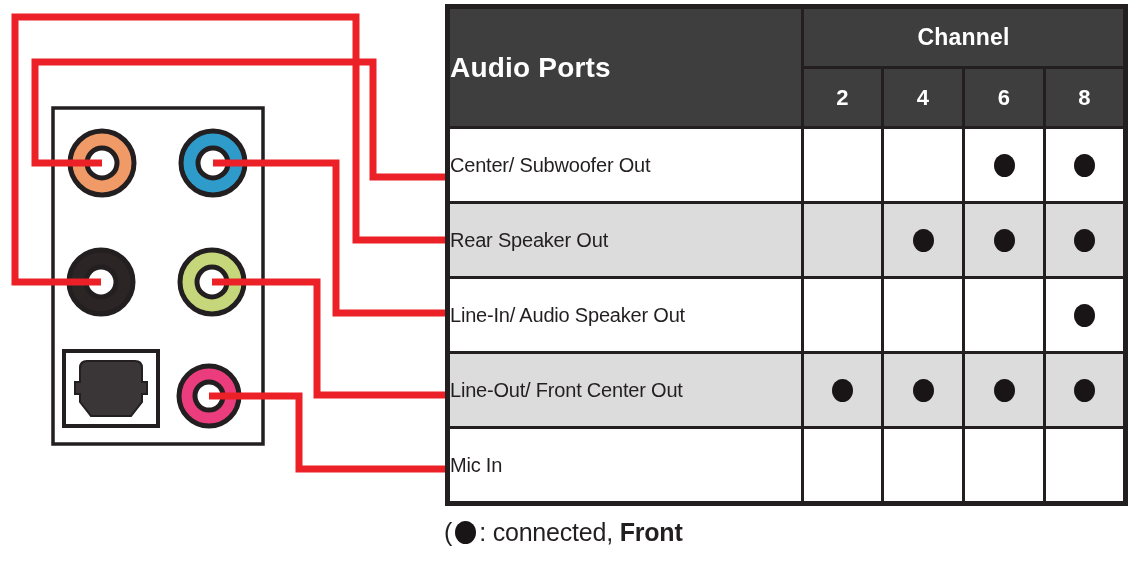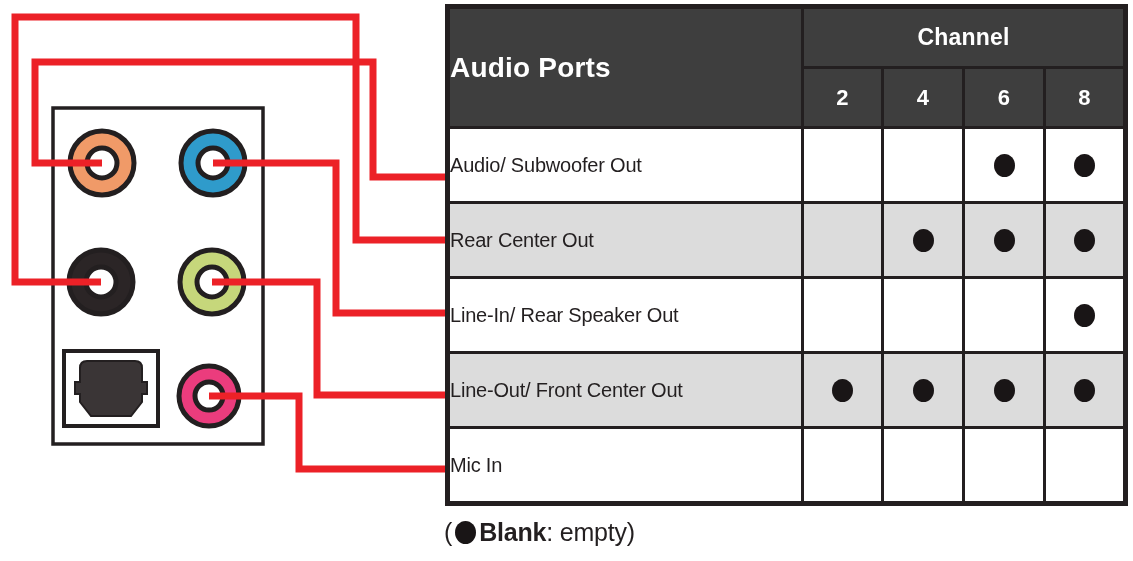--- a/index.html
+++ b/index.html
@@ -107,45 +107,45 @@
       </tr>
       <tr id="chan-nums">
           <th class="th-num">2</th>
           <th class="th-num">4</th>
           <th class="th-num">6</th>
           <th class="th-num">8</th>
         </tr>
     </thead>
     <tbody id="table-body">
         <tr>
-          <td class="td-label">Audio/ Subwoofer Out</td>
+          <td class="td-label">Center/ Subwoofer Out</td>
           <td class="td-cell"></td>
           <td class="td-cell"></td>
           <td class="td-cell">
             <div class="dot"></div>
           </td>
           <td class="td-cell">
             <div class="dot"></div>
           </td>
         </tr>
         <tr>
-          <td class="td-label">Rear Center Out</td>
+          <td class="td-label">Rear Speaker Out</td>
           <td class="td-cell"></td>
           <td class="td-cell">
             <div class="dot"></div>
           </td>
           <td class="td-cell">
             <div class="dot"></div>
           </td>
           <td class="td-cell">
             <div class="dot"></div>
           </td>
         </tr>
         <tr>
-          <td class="td-label">Line-In/ Rear Speaker Out</td>
+          <td class="td-label">Line-In/ Audio Speaker Out</td>
           <td class="td-cell"></td>
           <td class="td-cell"></td>
           <td class="td-cell"></td>
           <td class="td-cell">
             <div class="dot"></div>
           </td>
         </tr>
         <tr>
           <td class="td-label">Line-Out/ Front Center Out</td>
           <td class="td-cell">
@@ -167,17 +167,17 @@
           <td class="td-cell"></td>
           <td class="td-cell"></td>
           <td class="td-cell"></td>
         </tr>
       </tbody>
   </table>
 
   <div class="legend">
     <span>(</span>
     <span class="legend-dot"></span>
-    <b>Blank</b>
-    <span>: empty)</span>
+    <span>: connected, </span>
+    <b>Front</b>
   </div>
 
 </div>
 
 </body></html>

